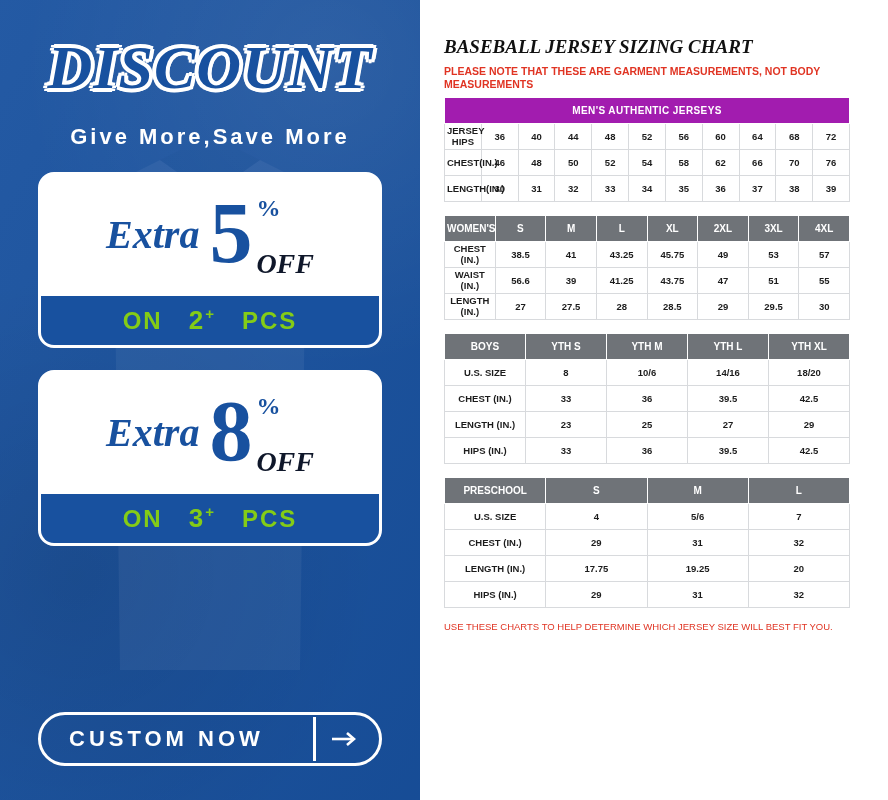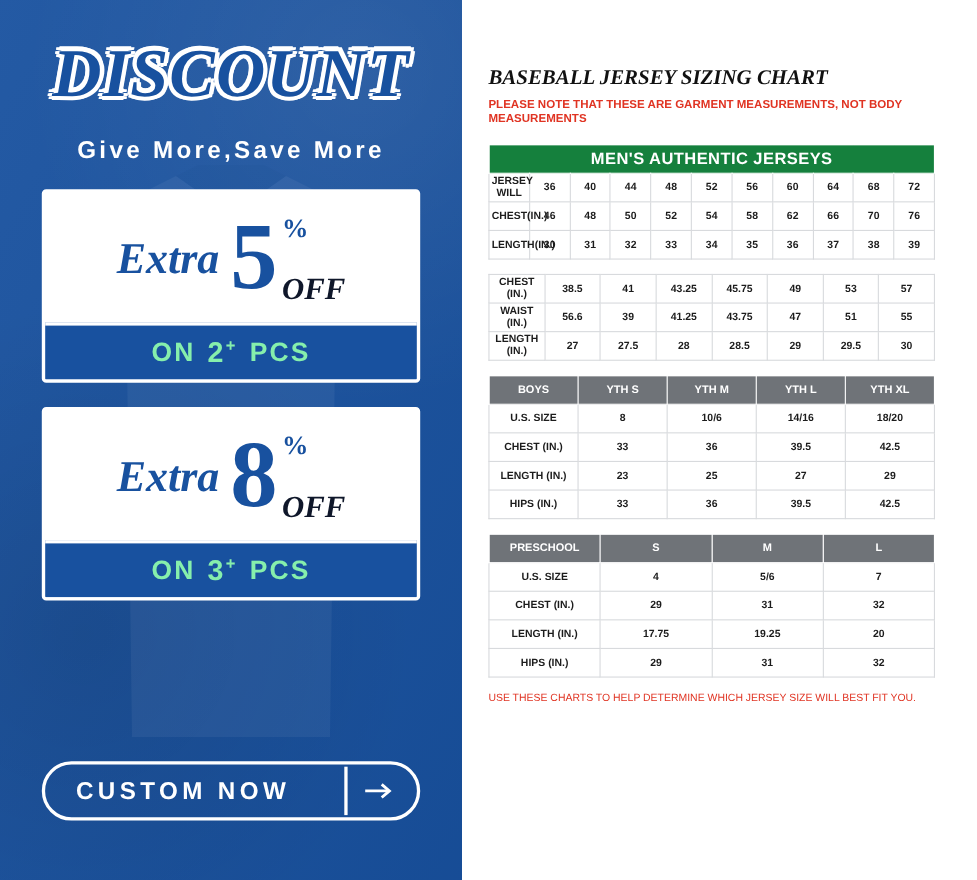--- a/index.html
+++ b/index.html
@@ -40,21 +40,21 @@
     position: absolute;
     left: 40px; top: 150px;
     width: 340px; height: 560px;
     opacity: 0.10;
     pointer-events: none;
   }
 
   .promo-inner {
     position: relative;
     z-index: 3;
-    padding: 30px 30px 28px 30px;
+    padding: 30px 30px 8px 30px;
     height: 100%;
     display: flex;
     flex-direction: column;
   }
 
   .discount-title {
     font-family: "Liberation Serif", serif;
     font-weight: bold;
     font-style: italic;
     font-size: 62px;
@@ -75,21 +75,21 @@
     color: #ffffff;
     font-size: 22px;
     letter-spacing: 3px;
     font-weight: bold;
     margin-top: 26px;
     margin-bottom: 22px;
   }
 
   .offer-card {
     background: #ffffff;
-    border-radius: 4px;
+    border-radius: 16px;
     margin: 0 8px 22px 8px;
     overflow: hidden;
     border: 3px solid #ffffff;
   }
   .offer-top {
     background: #ffffff;
     height: 118px;
     display: flex;
     align-items: center;
     justify-content: center;
@@ -134,22 +134,22 @@
     align-self: flex-end;
     margin-top: 18px;
     font-style: italic;
   }
   .offer-bottom {
     background: #18519f;
     height: 52px;
     display: flex;
     align-items: center;
     justify-content: center;
-    gap: 11px;
-    color: #86efac;
+    gap: 26px;
+    color: #84cc16;
     font-weight: bold;
     font-size: 24px;
     letter-spacing: 2px;
     border-top: 3px solid #ffffff;
   }
   .offer-qty { position: relative; font-size: 26px; }
   .offer-qty sup { font-size: 15px; }
 
   .cta {
     margin: auto 8px 26px 8px;
@@ -185,50 +185,49 @@
     position: relative;
   }
   .chart-title {
     font-family: "Liberation Serif", serif;
     font-weight: bold;
     font-style: italic;
     font-size: 19px;
     color: #111111;
     letter-spacing: 0px;
     margin-bottom: 7px;
-    margin-top: 24px;
   }
   .note {
     color: #e03423;
     font-size: 10.5px;
     font-weight: bold;
     line-height: 1.25;
-    margin-bottom: 16px;
+    margin-bottom: 6px;
   }
   table {
     border-collapse: collapse;
     width: 406px;
     table-layout: fixed;
     margin-bottom: 13px;
   }
   table td, table th {
     border: 1px solid #ffffff;
     text-align: center;
     font-size: 9.5px;
     font-weight: bold;
     color: #1c1c1c;
     height: 26px;
     padding: 1px 2px;
     background: #ffffff;
     line-height: 1.1;
   }
   .hdr-band td {
-    background: #15803d;
+    background: #a21caf;
     color: #ffffff;
-    font-size: 15px;
+    font-size: 10px;
     letter-spacing: 0.4px;
     height: 26px;
   }
   .hdr-row td {
     background: #6f7378;
     color: #ffffff;
     font-size: 10px;
   }
   .rowlabel {
     background: #ffffff;
@@ -309,21 +308,21 @@
   <div class="charts">
     <div class="chart-title">BASEBALL JERSEY SIZING CHART</div>
     <div class="note">PLEASE NOTE THAT THESE ARE GARMENT MEASUREMENTS, NOT BODY MEASUREMENTS</div>
 
     <table class="bordered">
       <tbody>
         <tr class="hdr-band">
           <td colspan="11">MEN'S AUTHENTIC JERSEYS</td>
         </tr>
         <tr>
-          <td class="rowlabel">JERSEY WILL</td>
+          <td class="rowlabel">JERSEY HIPS</td>
           <td>36</td>
           <td>40</td>
           <td>44</td>
           <td>48</td>
           <td>52</td>
           <td>56</td>
           <td>60</td>
           <td>64</td>
           <td>68</td>
           <td>72</td>
@@ -352,20 +351,30 @@
           <td>36</td>
           <td>37</td>
           <td>38</td>
           <td>39</td>
         </tr>
       </tbody>
     </table>
 
     <table class="bordered">
       <tbody>
+        <tr class="hdr-row">
+          <td>WOMEN'S</td>
+          <td>S</td>
+          <td>M</td>
+          <td>L</td>
+          <td>XL</td>
+          <td>2XL</td>
+          <td>3XL</td>
+          <td>4XL</td>
+        </tr>
         <tr>
           <td class="rowlabel">CHEST (IN.)</td>
           <td>38.5</td>
           <td>41</td>
           <td>43.25</td>
           <td>45.75</td>
           <td>49</td>
           <td>53</td>
           <td>57</td>
         </tr>

